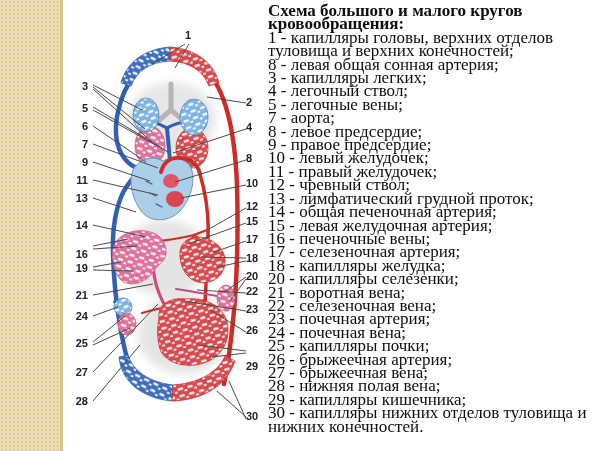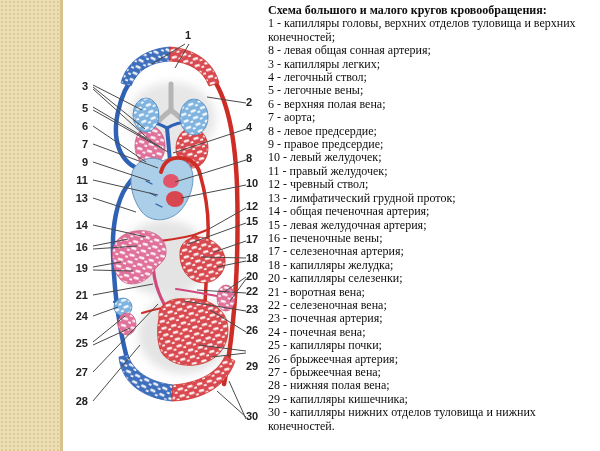--- a/index.html
+++ b/index.html
@@ -18,21 +18,21 @@
   .diagram-svg { position:absolute; left:0; top:0; }
   .num {
     position:absolute; font-weight:bold; font-size:11px; color:#222;
     height:13px; line-height:13px; user-select:none;
   }
   .num.l { left:54px; width:34px; text-align:right; }
   .num.r { left:246px; width:30px; text-align:left; }
   .num.c { left:180px; width:16px; text-align:center; }
   .legend {
     position:absolute; left:268px; top:4px; width:330px;
-    font-family:"Liberation Serif", serif; font-size:12px; line-height:13.4px;
+    font-family:"Liberation Serif", serif; font-size:17px; line-height:13.4px;
     color:#0d0d0d;
   }
   .legend .title { font-weight:bold; }
 </style>
 </head>
 <body>
 
 <div class="sidebar"></div>
 
 <svg class="diagram-svg" width="600" height="451" viewBox="0 0 600 451">
@@ -191,21 +191,21 @@
 <div class="num l" style="top:138px">7</div>
 <div class="num r" style="top:152px">8</div>
 <div class="num l" style="top:156px">9</div>
 <div class="num l" style="top:174px">11</div>
 <div class="num r" style="top:177px">10</div>
 <div class="num l" style="top:192px">13</div>
 <div class="num r" style="top:200px">12</div>
 <div class="num r" style="top:215px">15</div>
 <div class="num l" style="top:219px">14</div>
 <div class="num r" style="top:233px">17</div>
-<div class="num l" style="top:241px">16</div>
+<div class="num l" style="top:248px">16</div>
 <div class="num r" style="top:252px">18</div>
 <div class="num l" style="top:262px">19</div>
 <div class="num r" style="top:270px">20</div>
 <div class="num r" style="top:285px">22</div>
 <div class="num l" style="top:289px">21</div>
 <div class="num r" style="top:303px">23</div>
 <div class="num l" style="top:310px">24</div>
 <div class="num r" style="top:324px">26</div>
 <div class="num l" style="top:337px">25</div>
 <div class="num r" style="top:360px">29</div>
@@ -213,21 +213,20 @@
 <div class="num l" style="top:395px">28</div>
 <div class="num r" style="top:410px">30</div>
 
 <div class="legend">
   <div class="title">Схема большого и малого кругов кровообращения:</div>
   <div>1 - капилляры головы, верхних отделов туловища и верхних конечностей;</div>
   <div>8 - левая общая сонная артерия;</div>
   <div>3 - капилляры легких;</div>
   <div>4 - легочный ствол;</div>
   <div>5 - легочные вены;</div>
-  <div>6 - верхняя полая вена;</div>
   <div>7 - аорта;</div>
   <div>8 - левое предсердие;</div>
   <div>9 - правое предсердие;</div>
   <div>10 - левый желудочек;</div>
   <div>11 - правый желудочек;</div>
   <div>12 - чревный ствол;</div>
   <div>13 - лимфатический грудной проток;</div>
   <div>14 - общая печеночная артерия;</div>
   <div>15 - левая желудочная артерия;</div>
   <div>16 - печеночные вены;</div>

